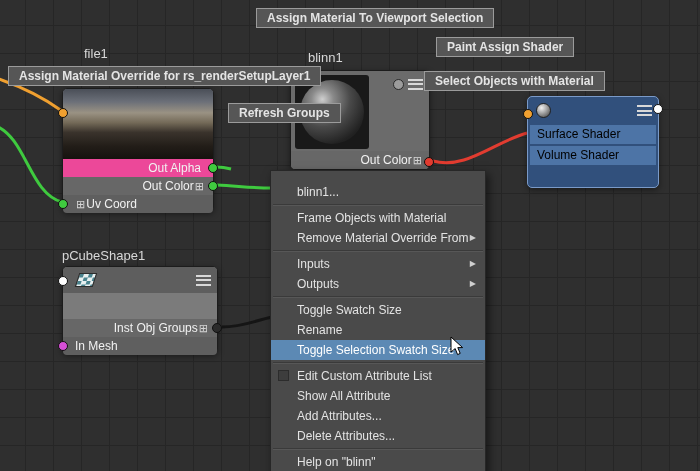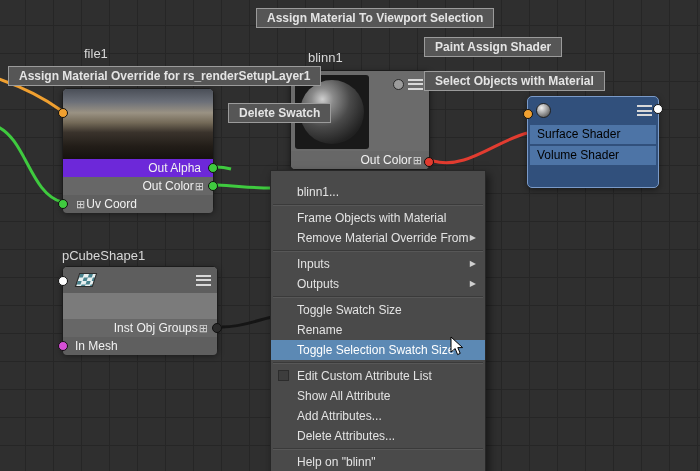--- a/index.html
+++ b/index.html
@@ -43,21 +43,21 @@
   .dot-gray {
     position:absolute; width:11px; height:11px; border-radius:50%;
     background:#9c9c9c; border:1px solid #2a2a2a;
   }
 
   
   .swatch-file {
     height:70px; border-radius:4px 4px 0 0;
     background:linear-gradient(180deg,#4a4f58 0%,#6b6f78 18%,#9a9283 34%,#746a58 48%,#3a332c 62%,#221d18 82%,#15120e 100%);
   }
-  .row-a{background:#6d28d9}.row-b{background:#676767}.row-c{background:#5f5f5f;border-radius:0 0 4px 4px}
+  .row-a{background:#ec4899}.row-b{background:#676767}.row-c{background:#5f5f5f;border-radius:0 0 4px 4px}
 
   
   .blinn-swatch {
     position:absolute; left:4px; top:4px; width:74px; height:74px;
     background:#191919; border-radius:3px;
   }
   .sphere {
     position:absolute; left:5px; top:5px; width:64px; height:64px; border-radius:50%;
     background:radial-gradient(circle at 35% 30%, #cfcfcf 0%, #8a8a8a 18%, #4a4a4a 45%, #222 75%, #111 100%);
   }
@@ -169,24 +169,24 @@
   </div>
   <div class="pc-body"></div>
   <div class="row r-right row-b" style="padding-right:8px"><span>Inst Obj Groups</span><span class="expand">⊞</span></div>
   <div class="row r-left row-c"><span>In Mesh</span></div>
   <span class="port p-white" style="left:-5px;top:9px"></span>
   <span class="port p-dark" style="right:-5px;top:56px"></span>
   <span class="port p-magenta" style="left:-5px;top:74px"></span>
 </div>
 
 <div class="float-btn" style="left:256px;top:8px">Assign Material To Viewport Selection</div>
-<div class="float-btn" style="left:424px;top:37px">Paint Assign Shader</div>
+<div class="float-btn" style="left:436px;top:37px">Paint Assign Shader</div>
 <div class="float-btn" style="left:8px;top:66px">Assign Material Override for rs_renderSetupLayer1</div>
 <div class="float-btn" style="left:424px;top:71px">Select Objects with Material</div>
-<div class="float-btn" style="left:228px;top:103px">Delete Swatch</div>
+<div class="float-btn" style="left:228px;top:103px">Refresh Groups</div>
 
 <div class="menu">
   <div class="mi">blinn1...</div>
   <div class="sep"></div>
   <div class="mi">Frame Objects with Material</div>
   <div class="mi"><span>Remove Material Override From</span><span class="arrow">▶</span></div>
   <div class="sep"></div>
   <div class="mi"><span>Inputs</span><span class="arrow">▶</span></div>
   <div class="mi"><span>Outputs</span><span class="arrow">▶</span></div>
   <div class="sep"></div>

